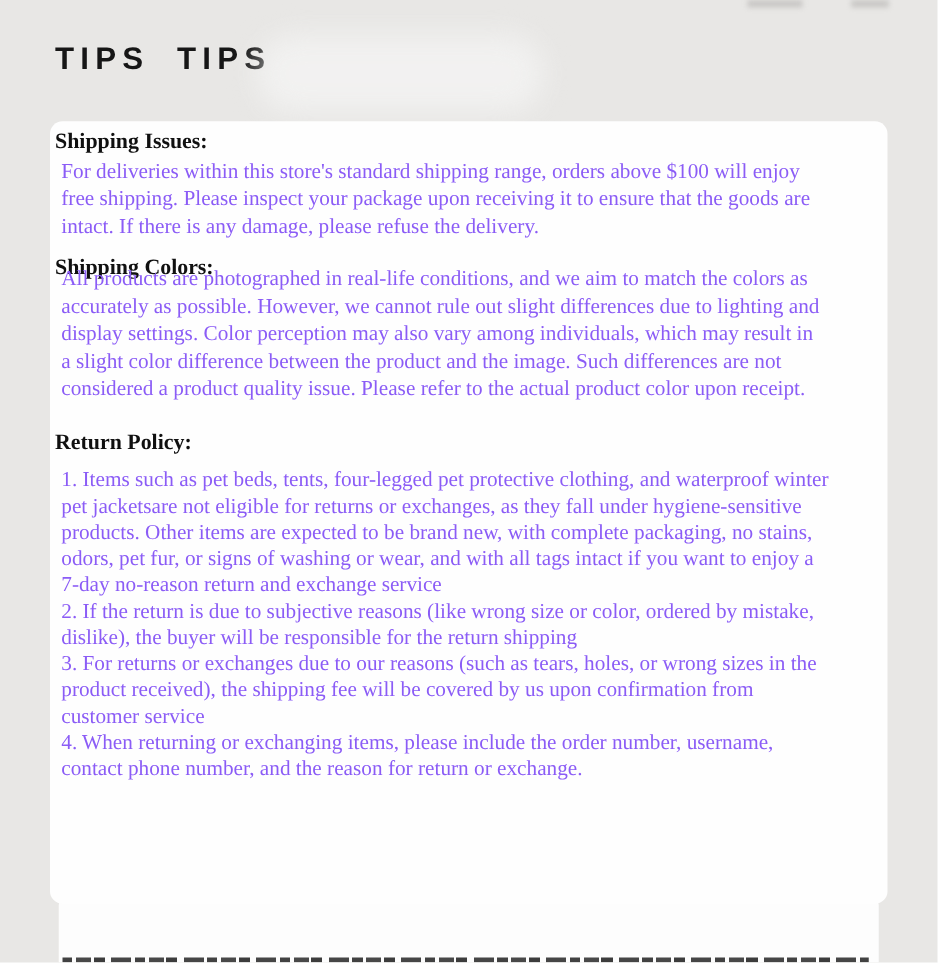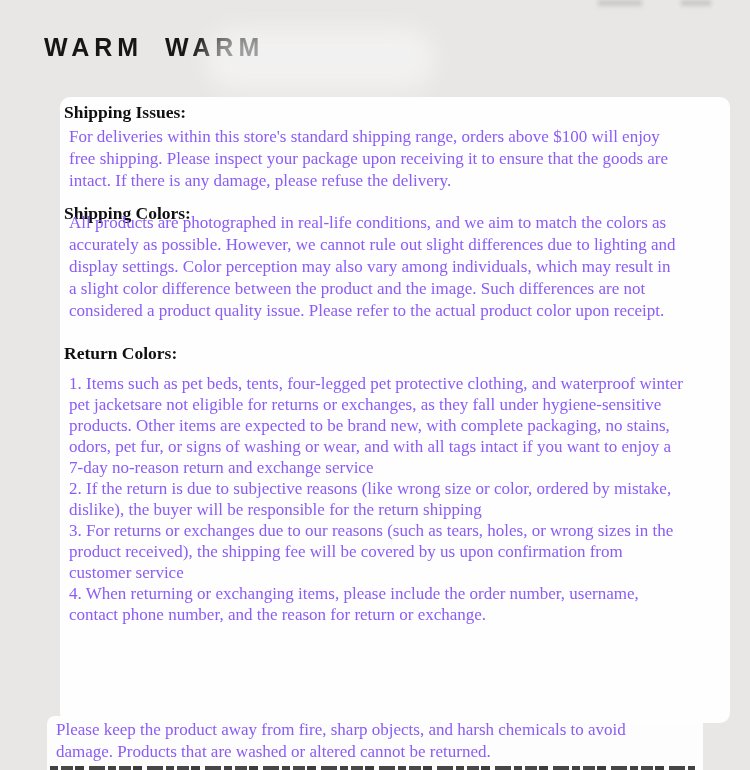--- a/index.html
+++ b/index.html
@@ -36,21 +36,20 @@
   .edge-artifact.a1 { left: 598px; top: 0; width: 44px; height: 6px; }
   .edge-artifact.a2 { left: 681px; top: 0; width: 30px; height: 6px; }
 
   .card-main {
     position: absolute; left: 40px; top: 97px;
     width: 670px; height: 626px;
     background: #fefefe;
     border-radius: 10px;
     z-index: 2;
     overflow: hidden;
-    margin-left: 20px;
   }
   .card-footer {
     position: absolute; left: 47px; top: 716px;
     width: 656px; height: 54px;
     background: #fdfdfd;
     border-radius: 8px 8px 0 0;
     z-index: 1;
     overflow: hidden;
   }
 
@@ -80,50 +79,48 @@
       #222 25px, #222 34px, transparent 34px, transparent 39px,
       #2d2d2d 39px, #2d2d2d 55px, transparent 55px, transparent 58px);
   }
 </style>
 </head>
 <body>
 
 <div class="edge-artifact a1"></div>
 <div class="edge-artifact a2"></div>
 
-<div class="page-title">WARM WARM</div>
+<div class="page-title">TIPS TIPS</div>
 
 <div class="blur-patch"></div>
 
 <div class="card-main">
   <div class="heading" style="top:4px">Shipping Issues:</div>
   <div class="para" style="top:29px">For deliveries within this store's standard shipping range, orders above $100 will enjoy
 free shipping. Please inspect your package upon receiving it to ensure that the goods are
 intact. If there is any damage, please refuse the delivery.</div>
 
   <div class="heading" style="top:105px">Shipping Colors:</div>
   <div class="para" style="top:115px">All products are photographed in real-life conditions, and we aim to match the colors as
 accurately as possible. However, we cannot rule out slight differences due to lighting and
 display settings. Color perception may also vary among individuals, which may result in
 a slight color difference between the product and the image. Such differences are not
 considered a product quality issue. Please refer to the actual product color upon receipt.</div>
 
-  <div class="heading" style="top:245px">Return Colors:</div>
+  <div class="heading" style="top:245px">Return Policy:</div>
   <div class="para tight" style="top:276px">1. Items such as pet beds, tents, four-legged pet protective clothing, and waterproof winter
 pet jacketsare not eligible for returns or exchanges, as they fall under hygiene-sensitive
 products. Other items are expected to be brand new, with complete packaging, no stains,
 odors, pet fur, or signs of washing or wear, and with all tags intact if you want to enjoy a
 7-day no-reason return and exchange service
 2. If the return is due to subjective reasons (like wrong size or color, ordered by mistake,
 dislike), the buyer will be responsible for the return shipping
 3. For returns or exchanges due to our reasons (such as tears, holes, or wrong sizes in the
 product received), the shipping fee will be covered by us upon confirmation from
 customer service
 4. When returning or exchanging items, please include the order number, username,
 contact phone number, and the reason for return or exchange.</div>
 
 </div>
 
 <div class="card-footer">
-  <div class="para" style="top:3px">Please keep the product away from fire, sharp objects, and harsh chemicals to avoid
-damage. Products that are washed or altered cannot be returned.</div>
   <div class="clipped-line"></div>
 </div>
 
 </body></html>

